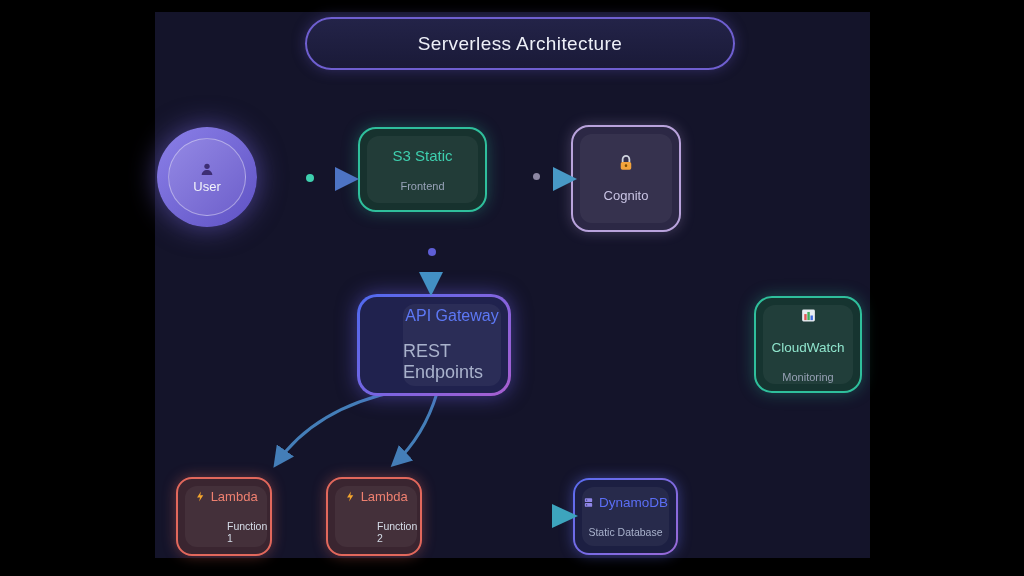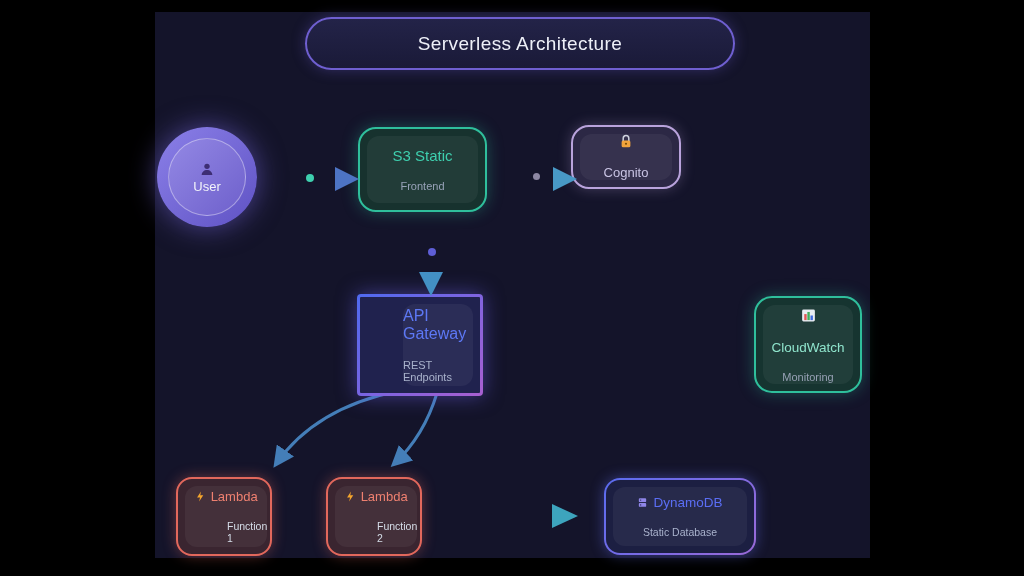--- a/index.html
+++ b/index.html
@@ -53,62 +53,61 @@
 
   .s3-node {
     left:358px; top:127px; width:129px; height:85px;
     background:#17322e; border:2px solid #2fbf9c;
     box-shadow:0 0 16px rgba(47,191,156,0.35);
   }
   .s3-title { color:#3ecfae; font-size:15px; }
   .s3-sub { color:#98a2b8; font-size:11px; }
 
   .cognito-node {
-    left:571px; top:125px; width:110px; height:64px;
+    left:571px; top:125px; width:110px; height:107px;
     background:#2c2845; border:2px solid #b9a3dc;
     box-shadow:0 0 14px rgba(185,163,220,0.3);
   }
   .cognito-title { color:#c9c4e4; font-size:13px; }
 
   .api-node {
-    left:357px; top:294px; width:126px; height:102px;
-    border:3px solid transparent; border-radius:4px;
+    left:357px; top:294px; width:154px; height:102px;
+    border:3px solid transparent; border-radius:20px;
     background:linear-gradient(#20224e,#20224e) padding-box,
                linear-gradient(135deg,#4f6af0,#a85fd0) border-box;
     box-shadow:0 0 20px rgba(110,100,240,0.5);
     padding-left:36px;
   }
   .api-title { color:#5d78f5; font-size:16px; }
-  .api-sub { color:#a9b2cc; font-size:11px; }
+  .api-sub { color:#a9b2cc; font-size:18px; }
 
   .cw-node {
     left:754px; top:296px; width:108px; height:97px;
     background:#163430; border:2px solid #2fbf9c;
     box-shadow:0 0 16px rgba(47,191,156,0.35);
   }
   .cw-title { color:#8fe4cc; font-size:13.5px; }
   .cw-sub { color:#97a0b4; font-size:11px; }
 
   .lambda-node {
     width:96px; height:79px; top:477px;
     background:#3a2530; border:2px solid #e2685c; border-radius:16px;
     box-shadow:0 0 14px rgba(226,104,92,0.4);
   }
   .lambda1-node { left:176px; }
   .lambda2-node { left:326px; }
   .lambda-title { color:#ef8070; font-size:13px; }
   .lambda-sub { color:#d5dde8; font-size:10.5px;padding-left:42px; }
 
   .dynamo-node {
-    left:573px; top:478px; width:152px; height:77px;
+    left:573px; top:478px; width:105px; height:77px;
     border:2.5px solid transparent; border-radius:16px;
     background:linear-gradient(#1c1f42,#1c1f42) padding-box,
                linear-gradient(135deg,#5a6cf0,#9a6ad8) border-box;
     box-shadow:0 0 14px rgba(100,110,240,0.45);
-    margin-left:31px;
   }
   .dynamo-title { color:#5b6ef5; font-size:13.5px; }
   .dynamo-sub { color:#a9b2cc; font-size:10.5px; }
 
   
   .dot { position:absolute; border-radius:50%; }
   .dot-user-s3 { left:306px; top:174px; width:8px; height:8px; background:#3ecfae; }
   .dot-s3-cognito { left:533px; top:173px; width:7px; height:7px; background:#8d87a3; }
   .dot-s3-api { left:428px; top:248px; width:8px; height:8px; background:#5e5ed6; }
 

